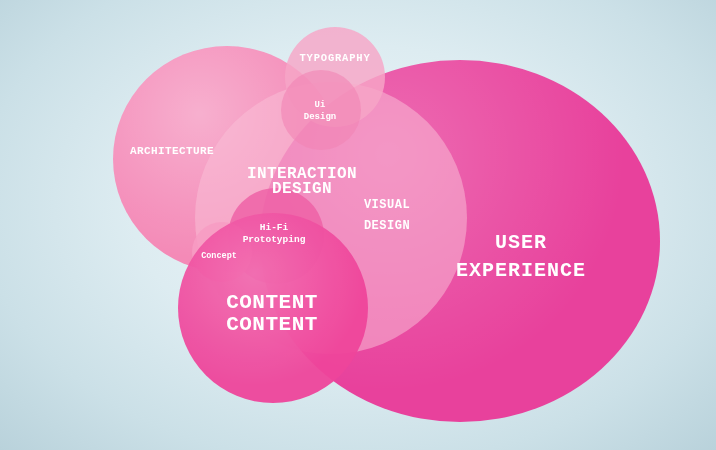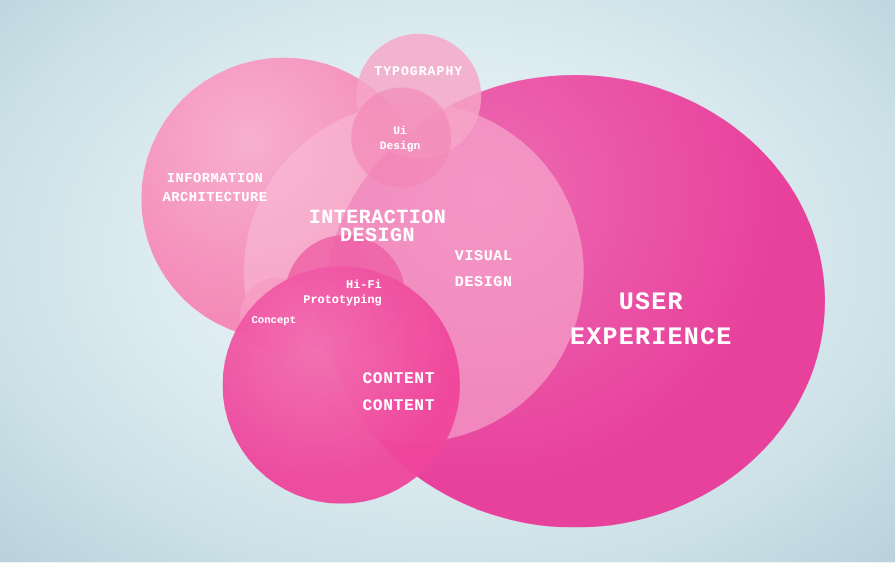--- a/index.html
+++ b/index.html
@@ -63,23 +63,23 @@
     white-space: nowrap; z-index: 10; font-family: Liberation Mono, monospace;
   }
   .label span { display: block; }
 
   #l-typo    { left: 335px; top: 58px;  font-size: 10.5px; letter-spacing: 0.8px; }
   #l-ui      { left: 320px; top: 111px; font-size: 9px;   line-height: 12px; }
   #l-ia      { left: 172px; top: 151px; font-size: 11px;  line-height: 14.5px; letter-spacing: 0.4px; }
   #l-int     { left: 302px; top: 182px; font-size: 16px;  line-height: 15px; letter-spacing: 0.4px; }
   #l-visual  { left: 387px; top: 216px; font-size: 12px;  line-height: 21px; letter-spacing: 0.5px; }
   #l-ux      { left: 521px; top: 257px; font-size: 20px;  line-height: 28px; letter-spacing: 1px; }
-  #l-hifi    { left: 274px; top: 234px; font-size: 9.5px; line-height: 12px; text-align: right; }
+  #l-hifi    { left: 274px; top: 234px; font-size: 9.5px; line-height: 12px; }
   #l-concept { left: 219px; top: 256px; font-size: 8.5px; }
-  #l-content { left: 272px; top: 314px; font-size: 13px; line-height: 22px; letter-spacing: 0.5px; margin-left: 47px; }
+  #l-content { left: 272px; top: 314px; font-size: 21px; line-height: 22px; letter-spacing: 0.5px; }
 </style>
 </head>
 <body>
 
 <div class="stage">
 
   <div class="circle" id="c-ia"></div>
   <div class="circle" id="c-ux"></div>
   <div class="circle" id="c-visual"></div>
   <div class="circle" id="c-typo"></div>
@@ -91,21 +91,20 @@
   <div class="label" id="l-typo">
     <span>TYPOGRAPHY</span>
   </div>
 
   <div class="label" id="l-ui">
     <span>Ui</span>
     <span>Design</span>
   </div>
 
   <div class="label" id="l-ia">
-    <span>INFORMATION</span>
     <span>ARCHITECTURE</span>
   </div>
 
   <div class="label" id="l-int">
     <span>INTERACTION</span>
     <span>DESIGN</span>
   </div>
 
   <div class="label" id="l-visual">
     <span>VISUAL</span>

